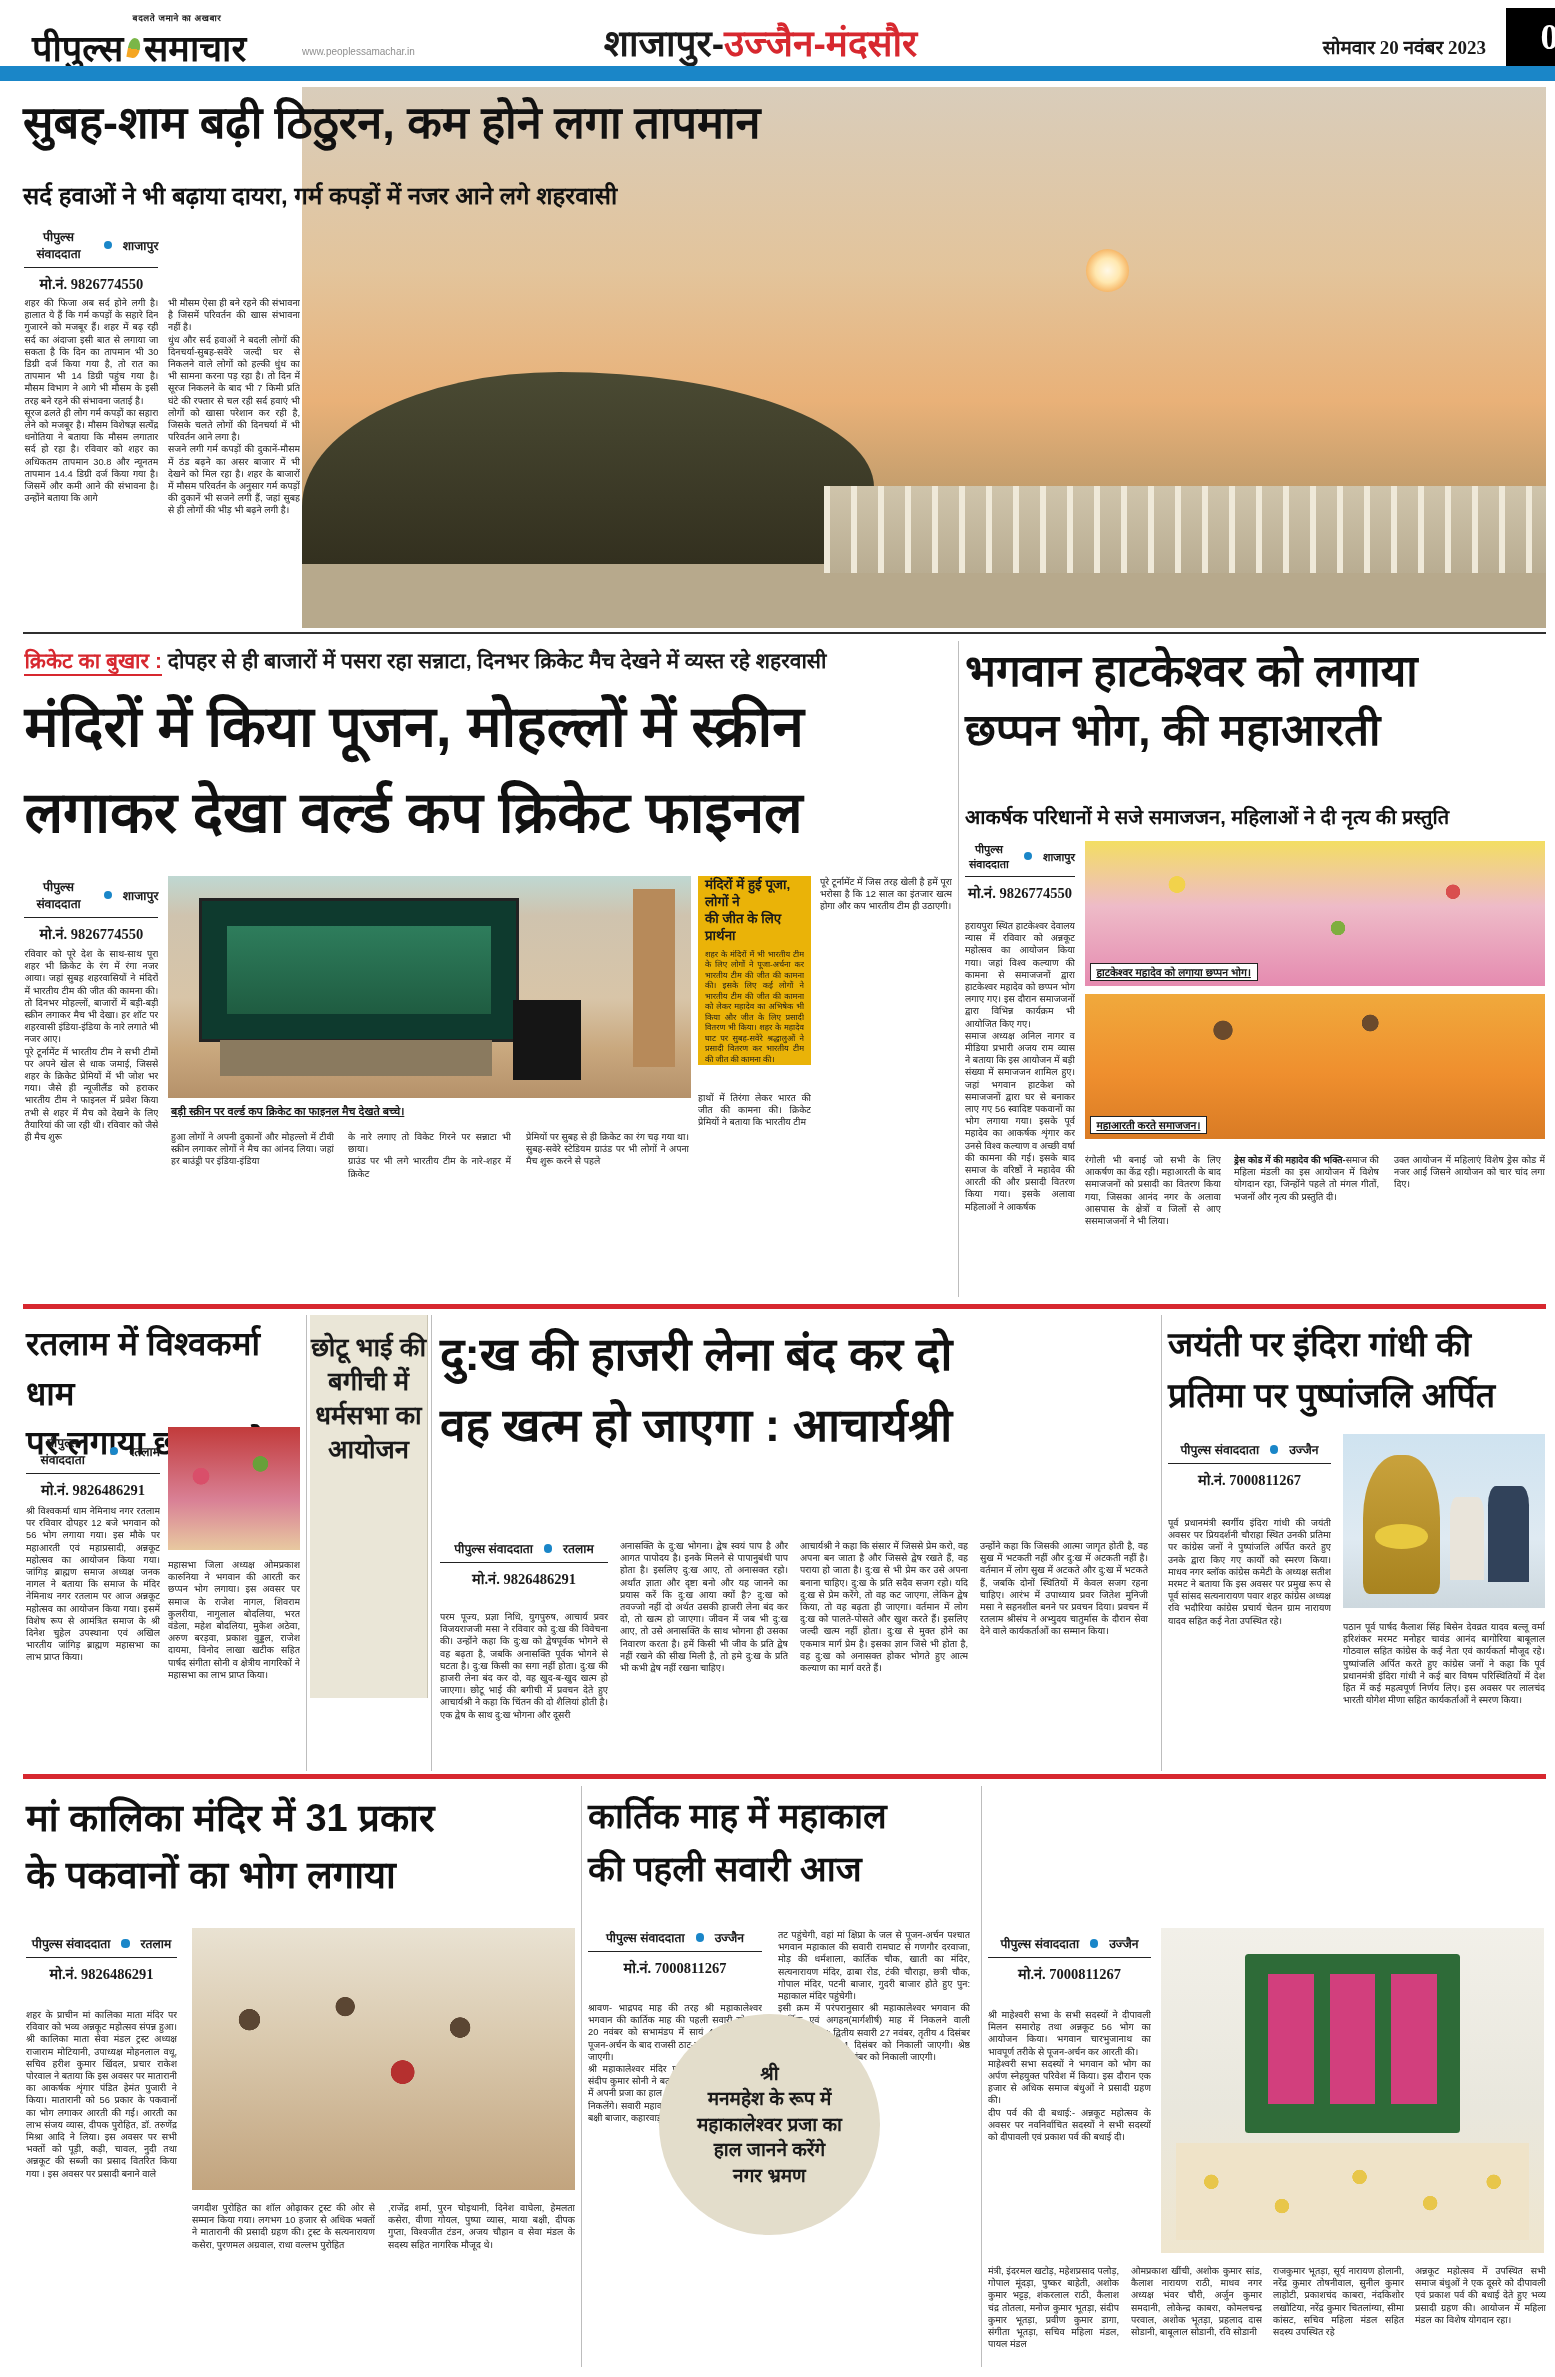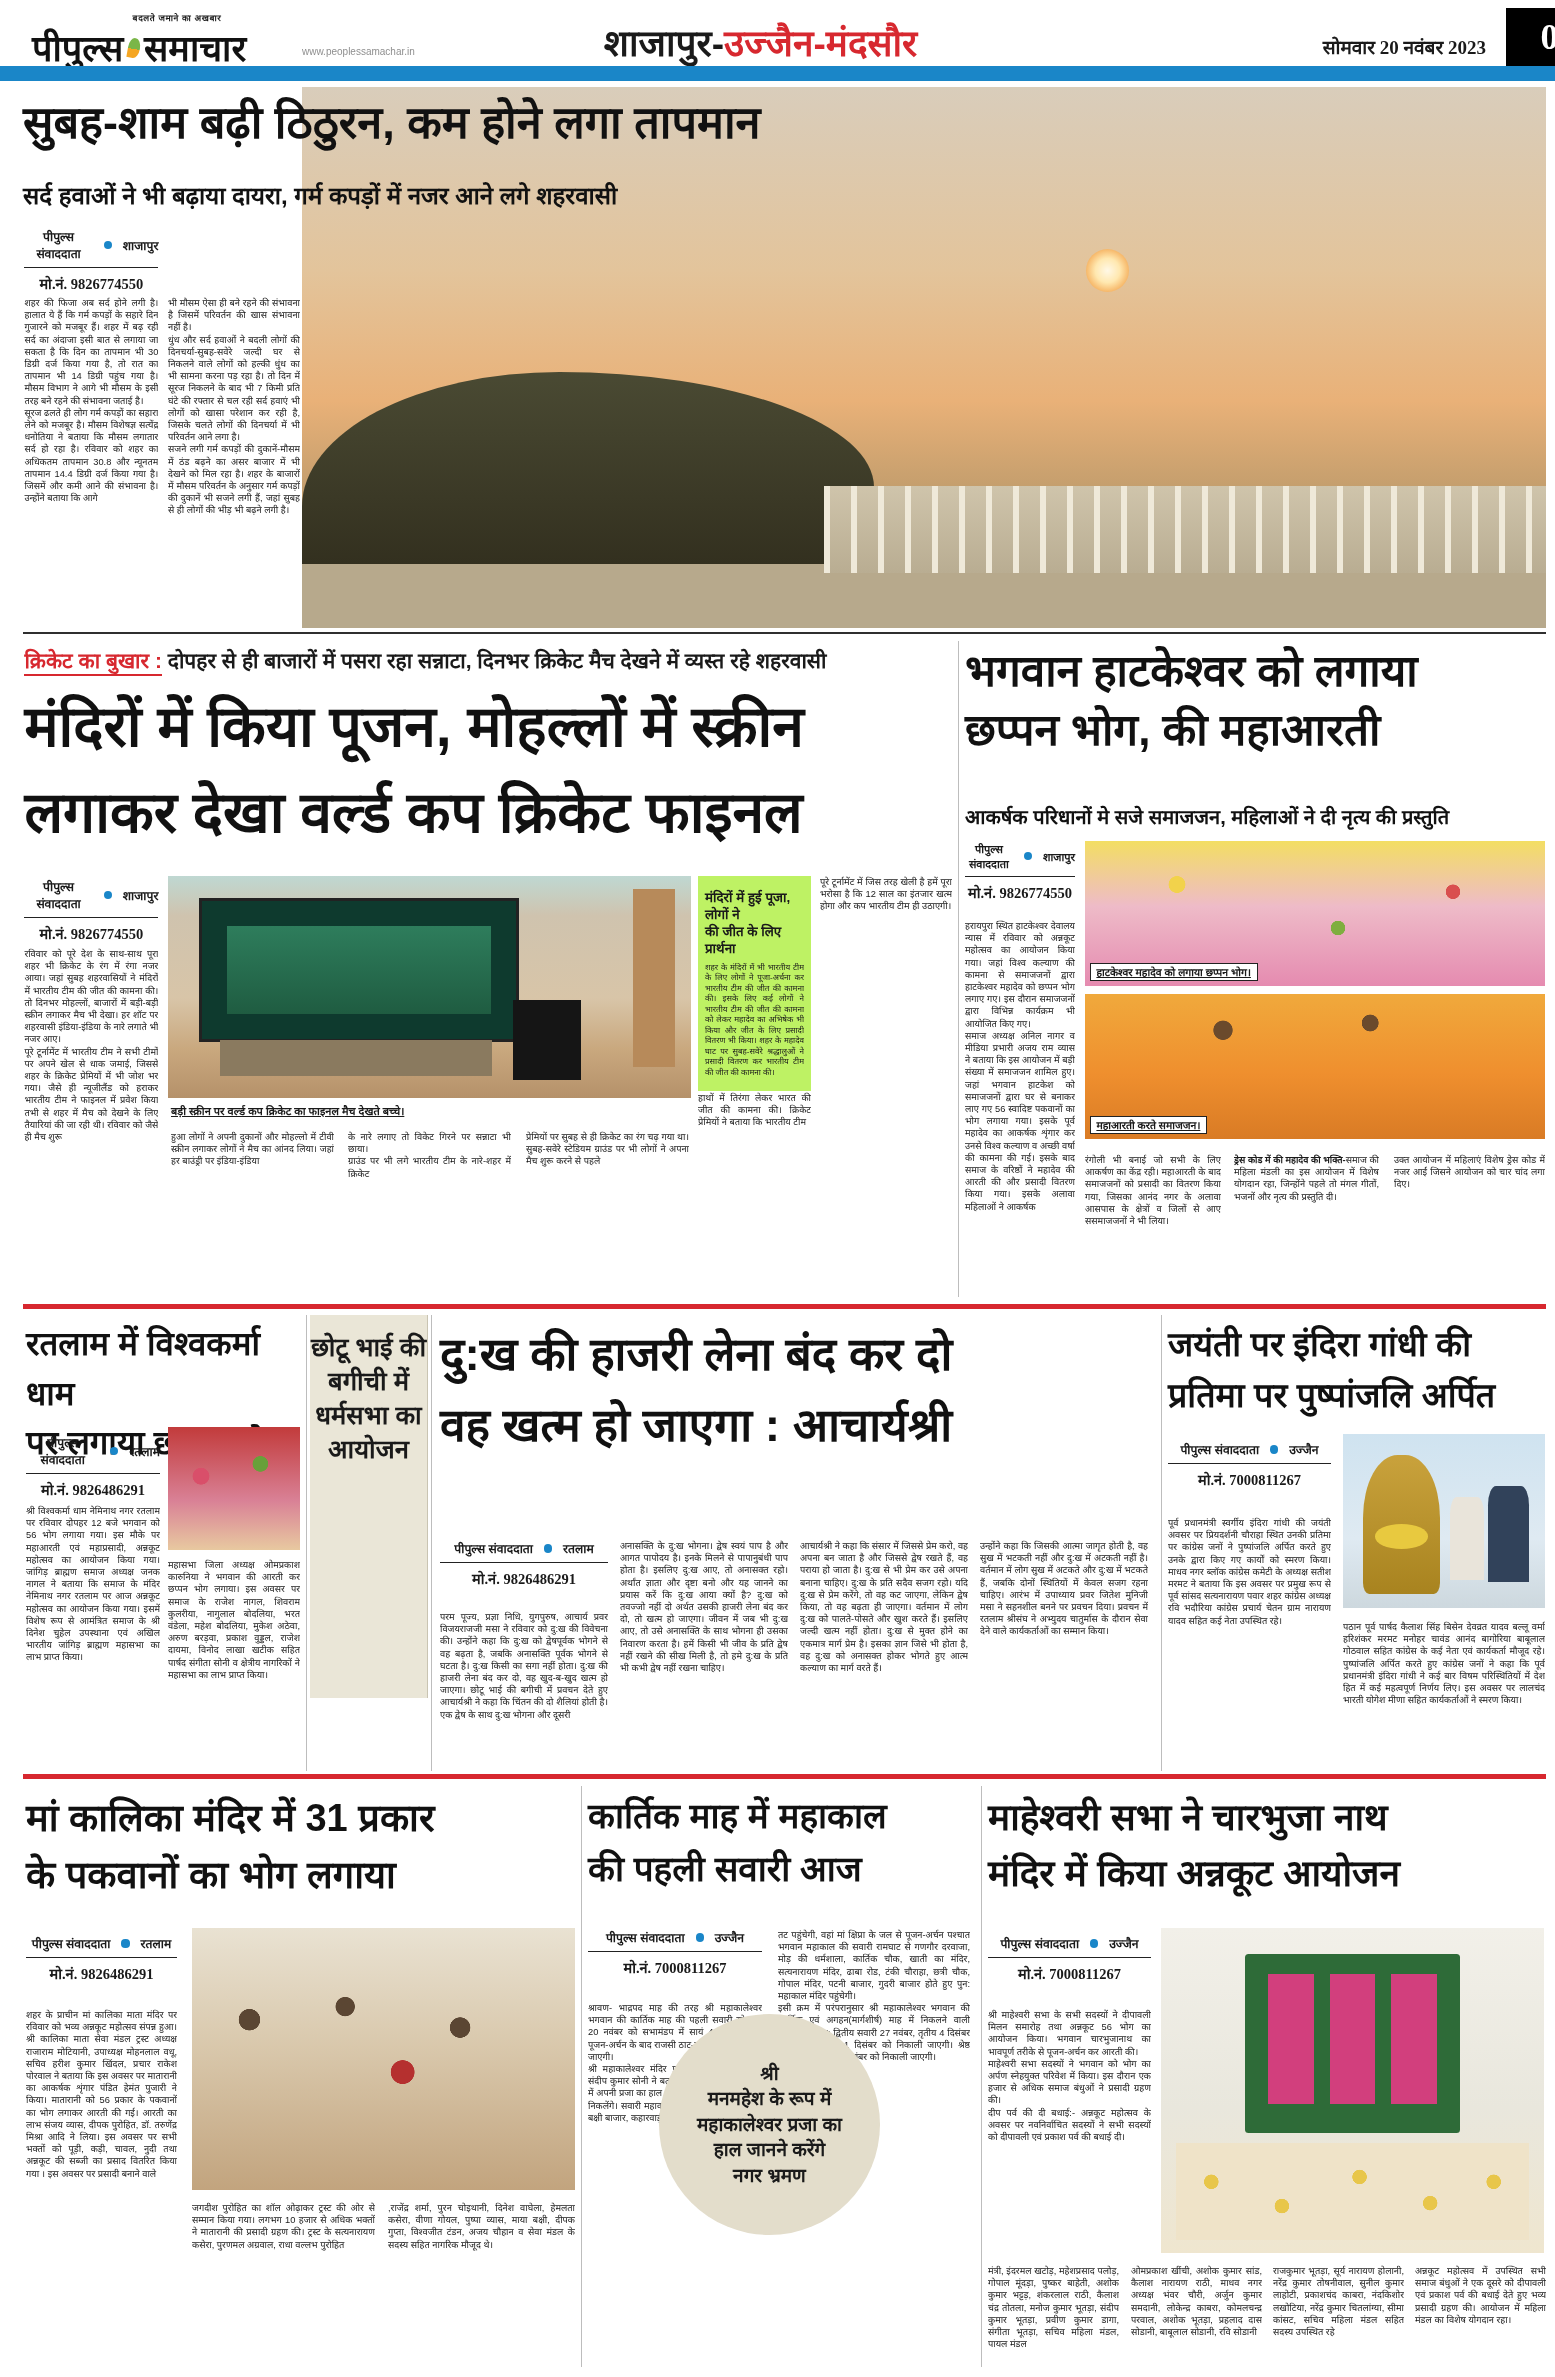--- a/index.html
+++ b/index.html
@@ -25,21 +25,21 @@
   .byline{text-align:center;}
   .byline .who{font-size:12.2px;font-weight:bold;border-bottom:1.7px solid #222;padding-bottom:4.6px;
                display:flex;align-items:center;justify-content:center;gap:11px;}
   .byline .dot{width:8.1px;height:8.1px;border-radius:50%;background:#1a86c8;display:inline-block;flex:0 0 auto;}
   .byline .ph{font-family:"Liberation Serif",serif;font-size:14.5px;font-weight:bold;padding-top:5.8px;}
   .body-text{font-size:9.3px;line-height:12.2px;text-align:justify;white-space:pre-line;overflow:hidden;}
   .photo{position:absolute;overflow:hidden;}
   .photo-cap{position:absolute;background:#fff;border:0.6px solid #222;font-size:10.5px;font-weight:bold;
              text-decoration:underline;padding:1.2px 5.8px;white-space:nowrap;}
   .cap-line{font-size:11px;font-weight:bold;text-decoration:underline;}
-  .inset{background:#bef264;padding:13px 7px;overflow:hidden;}
+  .inset{background:#eab308;padding:0 7px;overflow:hidden;}
   .inset h4{margin:0 0 5.8px 0;font-size:13.4px;line-height:17px;font-weight:bold;white-space:pre-line;}
   .sidebox{background:#eae6d7;border-right:1.2px solid #c9c4b2;text-align:center;}
   .sidebox .sb-head{font-size:25.6px;line-height:34px;font-weight:bold;white-space:pre-line;padding-top:15px;}
   .circle-callout{background:#e3ddcb;border-radius:50%;display:flex;align-items:center;justify-content:center;
                   text-align:center;font-weight:bold;font-size:19px;line-height:25.6px;white-space:pre-line;}
   .vrule{background:#bdbdbd;width:1.2px;}
   .redrule{background:#d7282f;}
   .darkrule{background:#2f2f2f;}
   
   .w-sun{position:absolute;width:43px;height:43px;border-radius:50%;
@@ -251,22 +251,20 @@
 श्री महाकालेश्वर मंदिर प्रबंध समिति के प्रशासक संदीप कुमार सोनी ने बताया कि श्री मनमहेश के रूप में अपनी प्रजा का हाल जानने भगवान नगर भ्रमण पर निकलेंगे। सवारी महाकालेश्वर मंदिर से गुदरी चौराहा, बक्षी बाजार, कहारवाड़ी होते हुए रामघाट क्षिप्रा</div>
   <div class="abs body-text" style="left:778px;top:1929px;width:192px;height:440px;">तट पहुंचेगी, वहां मां क्षिप्रा के जल से पूजन-अर्चन पश्चात भगवान महाकाल की सवारी रामघाट से गणगौर दरवाजा, मोड़ की धर्मशाला, कार्तिक चौक, खाती का मंदिर, सत्यनारायण मंदिर, ढाबा रोड, टंकी चौराहा, छत्री चौक, गोपाल मंदिर, पटनी बाजार, गुदरी बाजार होते हुए पुन: महाकाल मंदिर पहुंचेगी।
 इसी क्रम में परंपरानुसार श्री महाकालेश्वर भगवान की कार्तिक एवं अगहन(मार्गशीर्ष) माह में निकलने वाली सवारियां क्रमश: द्वितीय सवारी 27 नवंबर, तृतीय 4 दिसंबर एवं शाही सवारी 11 दिसंबर को निकाली जाएगी। श्रेष्ठ मिलन की सवारी 25 नवंबर को निकाली जाएगी।</div>
   <div class="abs circle-callout" style="left:659px;top:2014px;width:221px;height:221px;">श्री
 मनमहेश के रूप में
 महाकालेश्वर प्रजा का
 हाल जानने करेंगे
 नगर भ्रमण</div>
   <div class="abs vrule" style="left:981px;top:1786px;height:581px;"></div>
 
-  <div class="abs headline" style="left:988px;top:1790px;width:557px;font-size:37px;line-height:1.5;">माहेश्वरी सभा ने चारभुजा नाथ
-मंदिर में किया अन्नकूट आयोजन</div>
   <div class="abs byline" style="left:988px;top:1935px;width:163px;">
     <div class="who">
         <span>पीपुल्स संवाददाता</span>
         <span class="dot"></span>
         <span>उज्जैन</span>
       </div>
     <div class="ph">मो.नं. 7000811267</div>
   </div>
   <div class="photo" style="left:1161px;top:1928px;width:383px;height:325px;
        background:linear-gradient(180deg,#f2f0e9 0%,#e9e7dd 55%,#efe6cf 100%);">

